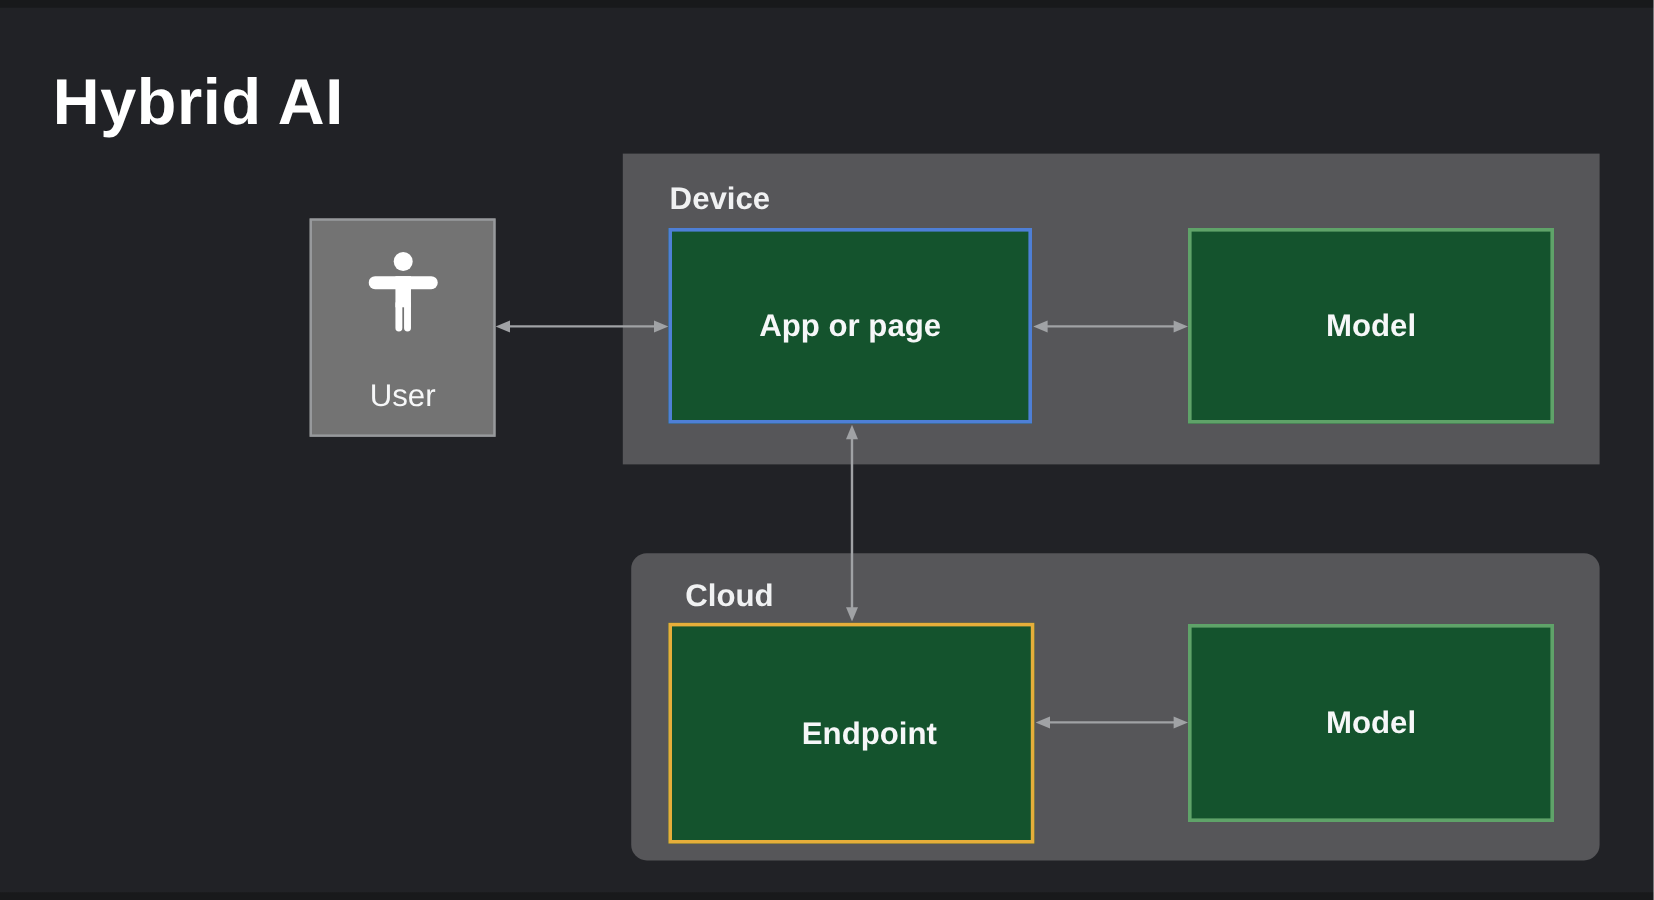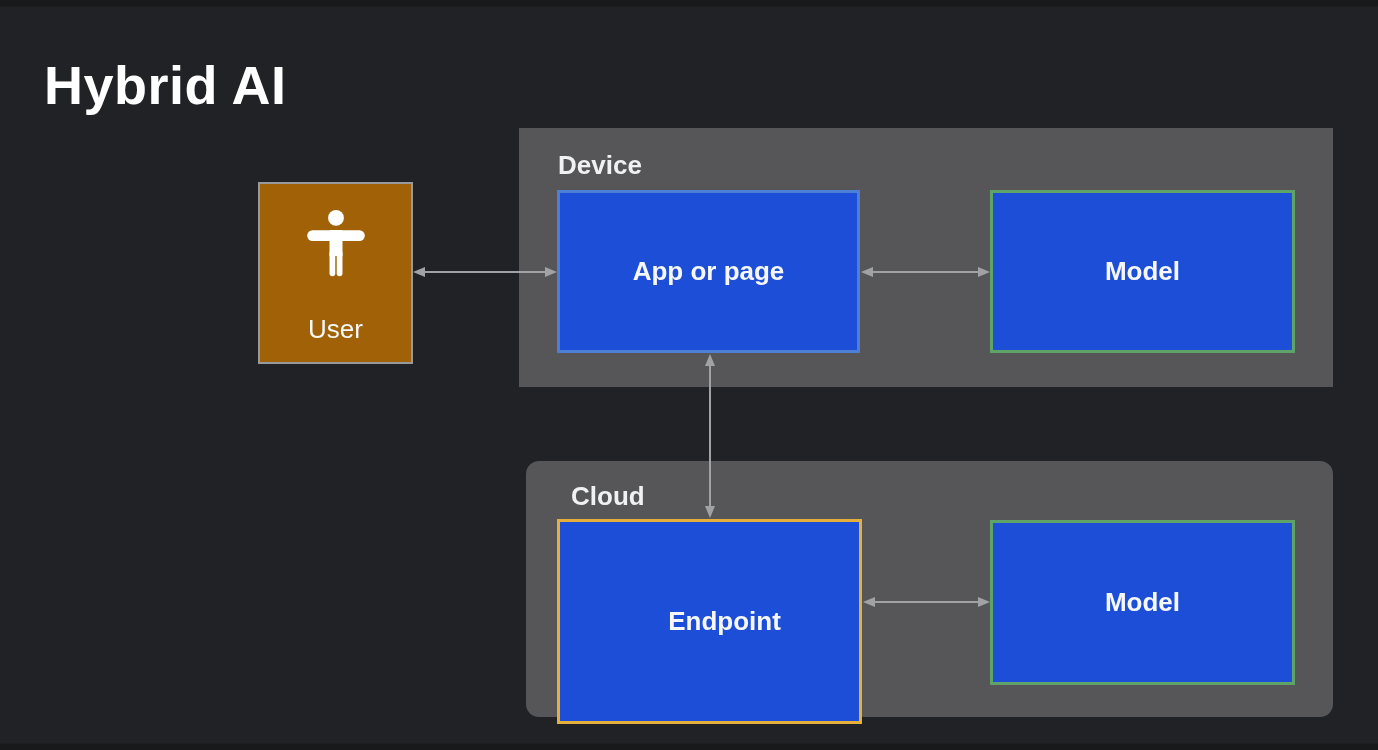--- a/index.html
+++ b/index.html
@@ -25,21 +25,21 @@
     font-weight: 700;
     letter-spacing: 0.5px;
     color: #ffffff;
   }
 
   
   .user-box {
     position: absolute;
     left: 258px; top: 182px;
     width: 155px; height: 182px;
-    background: #a16207;
+    background: #737373;
     border: 2px solid #97999c;
     display: flex;
     flex-direction: column;
     align-items: center;
   }
   .user-box .person { margin-top: 26px; }
   .user-box .node-label { margin-top: 32px; }
 
   
   .panel {
@@ -54,33 +54,33 @@
     position: absolute;
     font-size: 26px;
     color: #f0f1f2;
   }
   .panel-device .panel-label { left: 39px; top: 22px; }
   .panel-cloud  .panel-label { left: 45px; top: 20px; }
 
   
   .node {
     position: absolute;
-    background: #1d4ed8;
+    background: #14532d;
     display: flex;
     align-items: center;
     justify-content: center;
   }
   .node-label {
     font-size: 26px;
     color: #f6f7f8;
     white-space: nowrap;
   }
   .box-app      { left: 38px;  top: 62px; width: 303px; height: 163px; border: 3px solid #4e7fd6; }
   .box-model-d  { left: 471px; top: 62px; width: 305px; height: 163px; border: 3px solid #5fa369; }
-  .box-endpoint { left: 31px;  top: 58px; width: 305px; height: 205px; border: 3px solid #e6ae3a; padding-left: 30px; }
+  .box-endpoint { left: 31px;  top: 58px; width: 305px; height: 184px; border: 3px solid #e6ae3a; padding-left: 30px; }
   .box-model-c  { left: 464px; top: 59px; width: 305px; height: 165px; border: 3px solid #5fa369; }
 
   
   .arrow { position: absolute; display: block; }
   .arrow line { stroke: #a0a2a5; stroke-width: 2; }
   .arrow polygon { fill: #a0a2a5; }
 </style>
 </head>
 <body>
 

